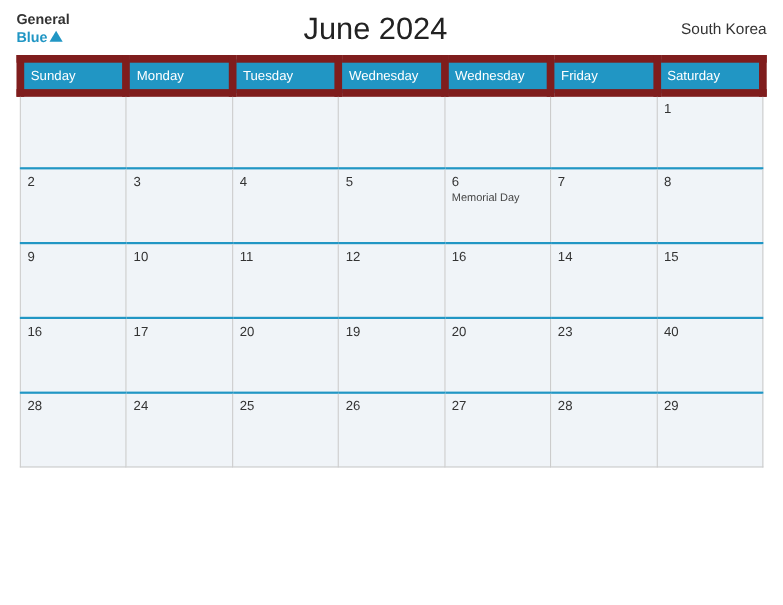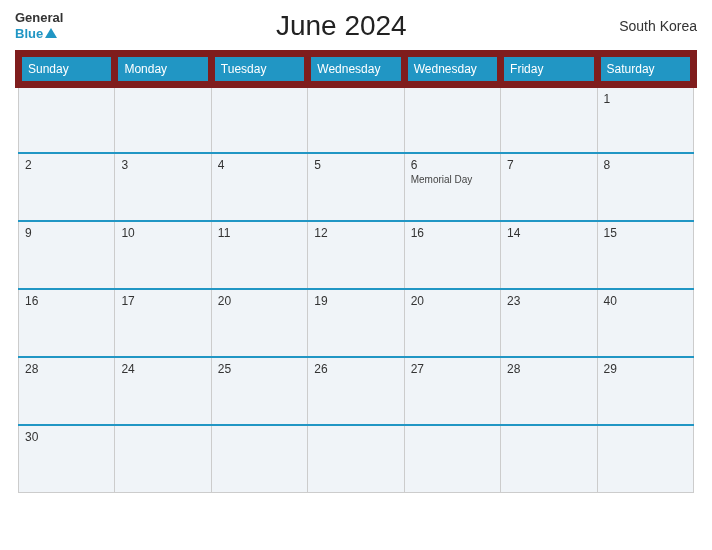--- a/index.html
+++ b/index.html
@@ -243,26 +243,15 @@
           <span class="day-num">27</span>
         </td>
         <td>
           <span class="day-num">28</span>
         </td>
         <td>
           <span class="day-num">29</span>
         </td>
       </tr>
 
-      <tr class="last-row">
-        <td>
-          <span class="day-num">30</span>
-        </td>
-        <td class="empty"></td>
-        <td class="empty"></td>
-        <td class="empty"></td>
-        <td class="empty"></td>
-        <td class="empty"></td>
-        <td class="empty"></td>
-      </tr>
     </tbody>
   </table>
 </div>
 
 </body></html>

